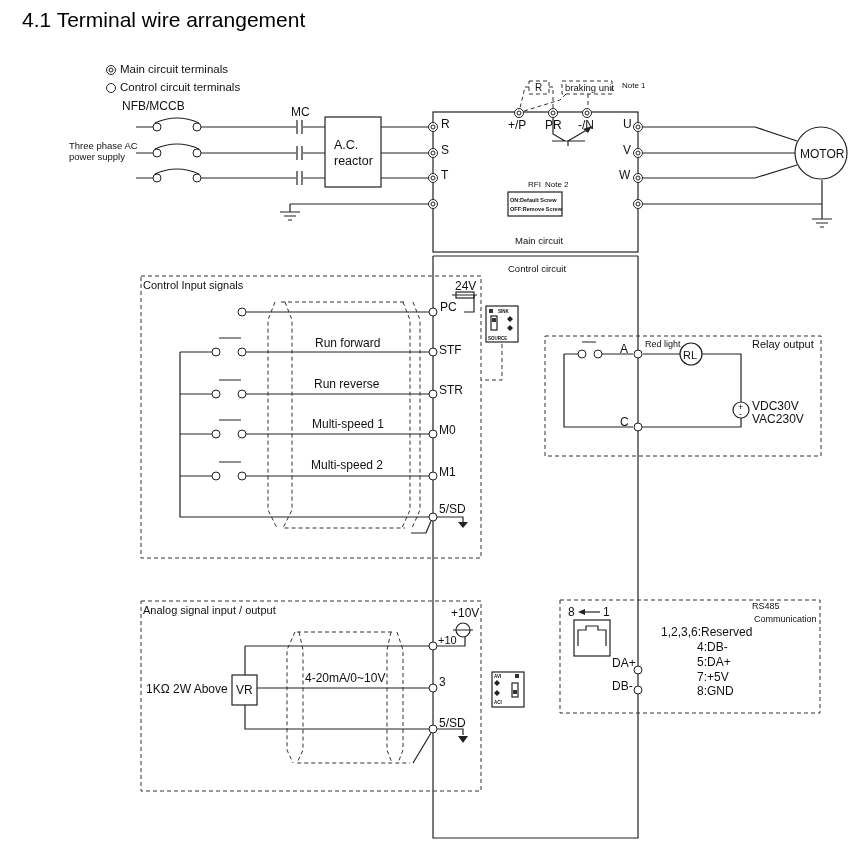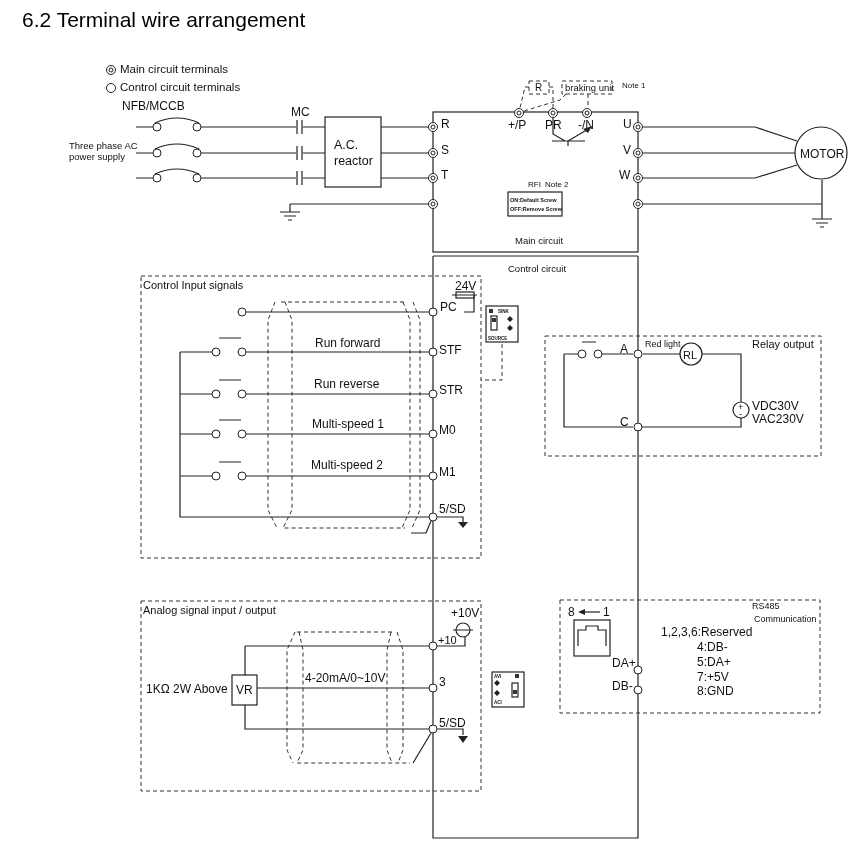--- a/index.html
+++ b/index.html
@@ -8,21 +8,21 @@
   svg { position:absolute; left:0; top:0; }
   svg text { font-family:"Liberation Sans", sans-serif; fill:#111; }
   .w { stroke:#222; stroke-width:1.2; fill:none; }
   .d { stroke:#333; stroke-width:1; fill:none; stroke-dasharray:4 3; }
   .box { stroke:#222; stroke-width:1.2; fill:#fff; }
   .term { stroke:#222; stroke-width:1; fill:#fff; }
 </style>
 </head>
 <body>
 
-<div id="title">6.2 Terminal wire arrangement</div>
+<div id="title">4.1 Terminal wire arrangement</div>
 
 <svg width="862" height="859" viewBox="0 0 862 859">
 
   <g>
     <circle cx="111" cy="70" r="4.5" class="term"></circle>
     <circle cx="111" cy="70" r="2" class="term"></circle>
     <text x="120" y="73" font-size="11.5">Main circuit terminals</text>
     <circle cx="111" cy="88" r="4.5" class="term"></circle>
     <text x="120" y="91" font-size="11.5">Control circuit terminals</text>
   </g>

